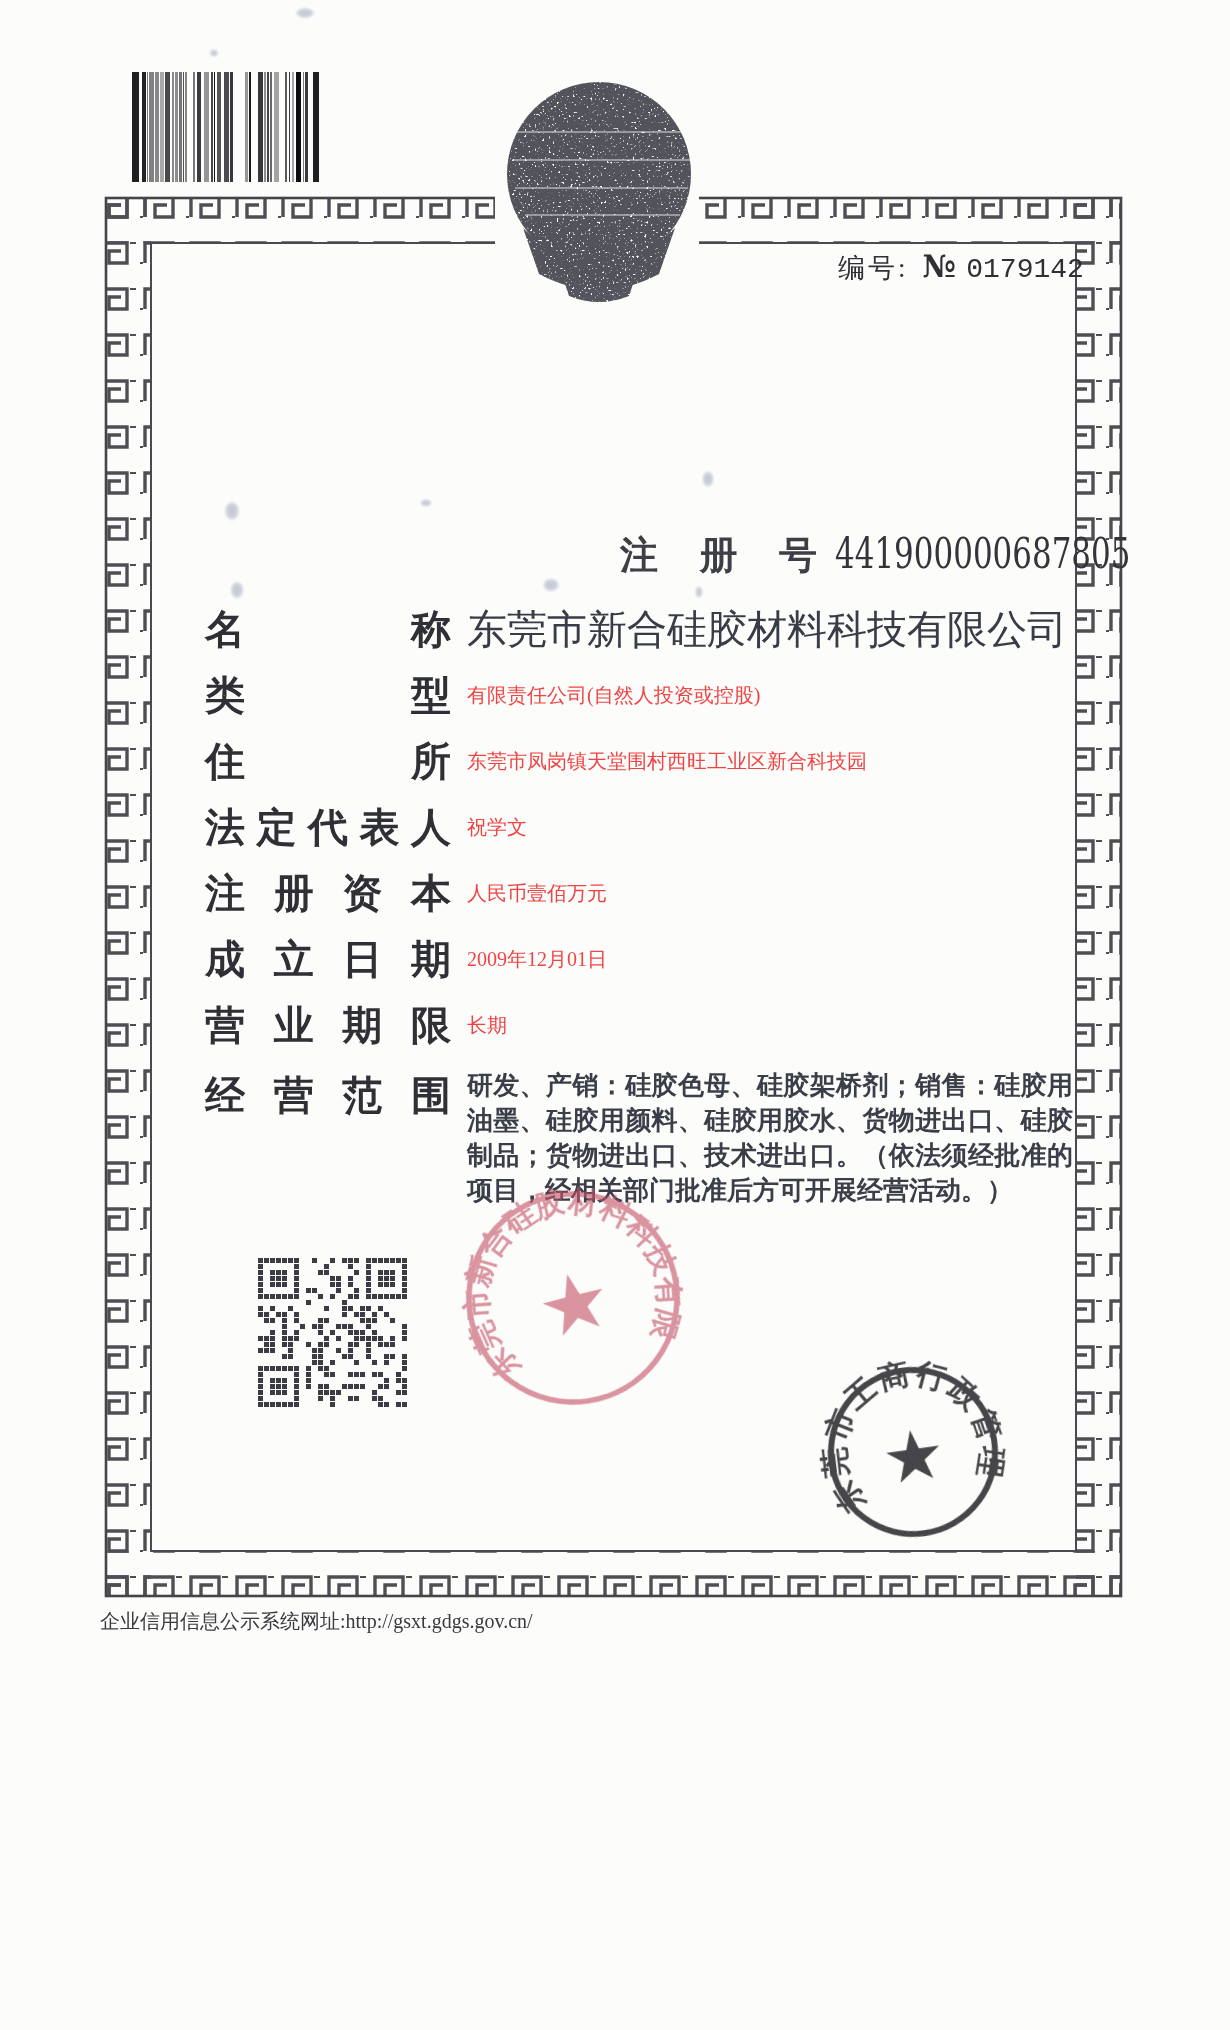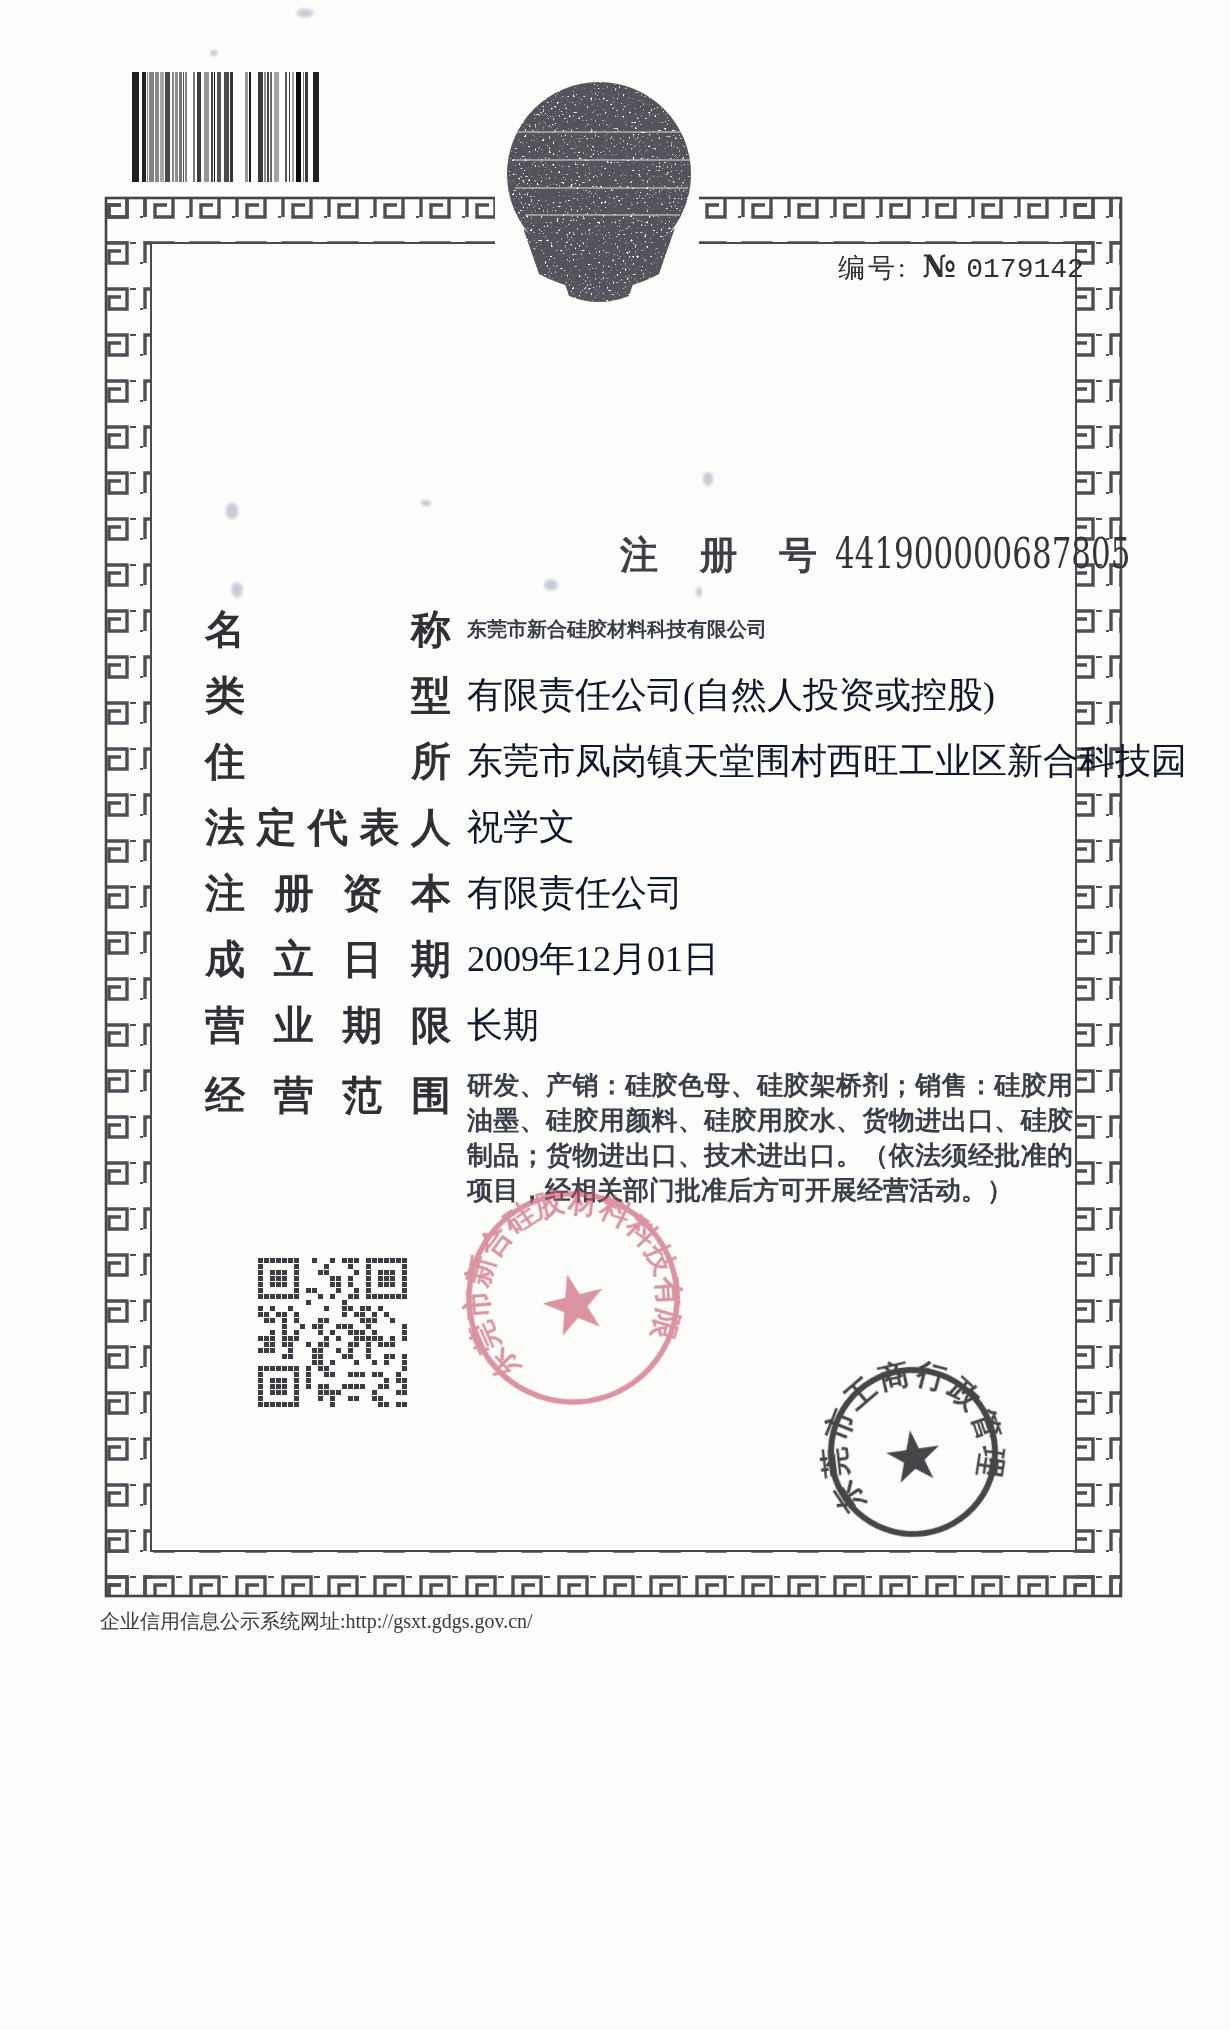--- a/index.html
+++ b/index.html
@@ -30,22 +30,22 @@
   .regno{position:absolute;left:620px;top:528px;z-index:1;white-space:nowrap;}
   .regno .lbl{font-size:38px;letter-spacing:16px;color:#3e3e46;font-weight:600;}
   .regno .num{display:inline-block;font-size:43px;color:#34343c;margin-left:2px;
               font-family:"DejaVu Serif",serif;transform:scaleX(.72);transform-origin:0 60%;}
 
   
   .fields{position:absolute;left:205px;top:606px;width:868px;z-index:1;}
   .field-row{display:flex;align-items:center;height:46px;margin-bottom:20px;}
   .field-label{width:246px;flex:none;display:flex;justify-content:space-between;
                font-size:40px;font-weight:600;color:#2f2f36;}
-  .field-value{margin-left:16px;font-size:36px;color:#0f172a;white-space:nowrap;}
-  .field-row:first-child .field-value{font-size:20px;font-weight:700;color:#383c46;}
+  .field-value{margin-left:16px;font-size:20px;color:#ef4444;white-space:nowrap;}
+  .field-row:first-child .field-value{font-size:40px;font-weight:400;color:#383c46;}
   .field-row.scope{align-items:flex-start;height:auto;}
   .field-row.scope .field-value{white-space:normal;width:606px;font-size:26px;line-height:35px;
                                 text-align:justify;font-weight:600;color:#3a3e48;}
 
   
   .qr{position:absolute;left:258px;top:1258px;width:150px;height:150px;z-index:1;filter:blur(.3px);}
   .qr i{position:absolute;background:#3c3c44;}
 
   
   .registrar-label{position:absolute;left:610px;top:1420px;z-index:1;white-space:nowrap;
@@ -188,21 +188,21 @@
         </div>
       <div class="field-value">祝学文</div>
     </div>
       <div class="field-row">
       <div class="field-label">
           <span>注</span>
           <span>册</span>
           <span>资</span>
           <span>本</span>
         </div>
-      <div class="field-value">有限责任公司</div>
+      <div class="field-value">人民币壹佰万元</div>
     </div>
       <div class="field-row">
       <div class="field-label">
           <span>成</span>
           <span>立</span>
           <span>日</span>
           <span>期</span>
         </div>
       <div class="field-value">2009年12月01日</div>
     </div>

